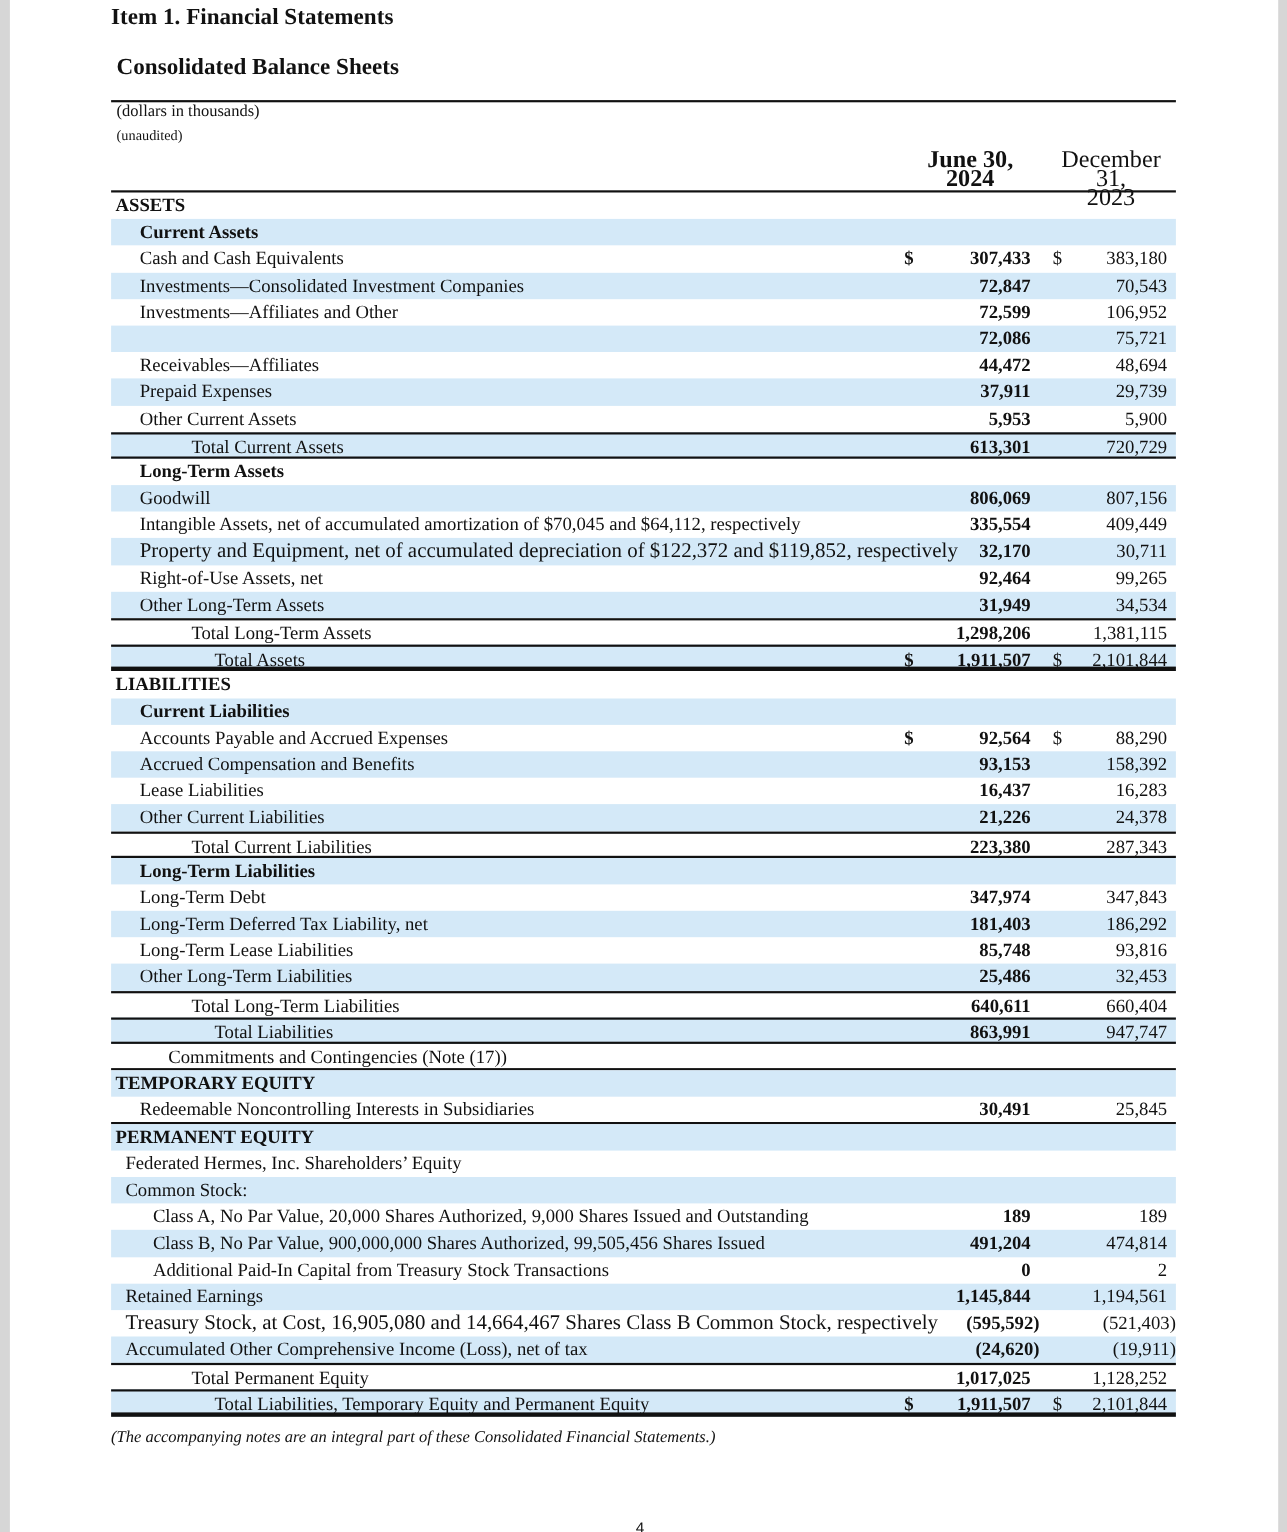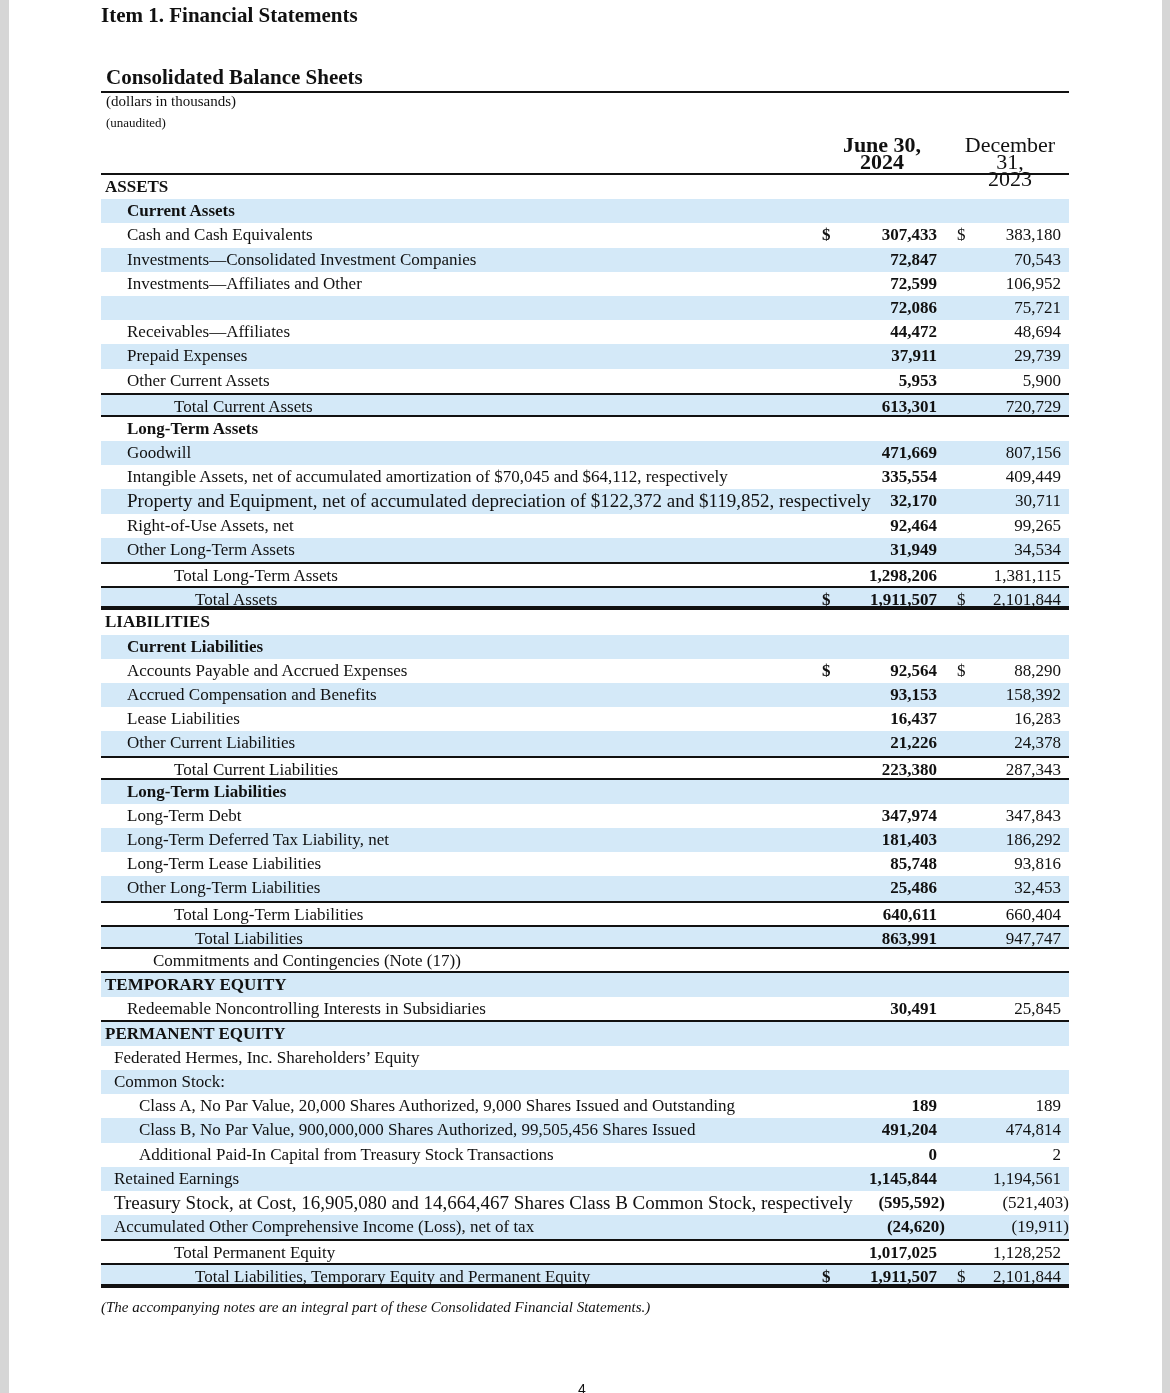--- a/index.html
+++ b/index.html
@@ -9,21 +9,21 @@
     font-family:"Liberation Serif", "DejaVu Serif", serif;
     color:#111;
   }
   .leftbar { position:absolute; left:0; top:0; width:9px; height:1393px; background:#d6d6d6; }
   .rightbar { position:absolute; left:1162px; top:0; width:8px; height:1393px; background:#d6d6d6; }
   .page-title {
     position:absolute; left:101px; top:3px;
     font-size:21px; font-weight:bold; letter-spacing:0;
   }
   .doc-title {
-    position:absolute; left:106px; top:65px;
+    position:absolute; left:106px; top:48px;
     font-size:21px; font-weight:bold;
   }
   .title-rule { position:absolute; left:101px; top:91px; width:968px; height:2px; background:#111; }
   .sub1 { position:absolute; left:106px; top:93px; font-size:15px; }
   .sub2 { position:absolute; left:106px; top:115px; font-size:13px; }
   .colhead {
     position:absolute; top:136px; font-size:22px; text-align:center; line-height:17px;
   }
   .colhead.c1 { left:842px; width:80px; font-weight:bold; }
   .colhead.c2 { left:950px; width:120px; }
@@ -119,21 +119,21 @@
     <div class="row shade bt bb">
       <span class="lbl i4">Total Current Assets</span>
       <span class="v1">613,301</span>
       <span class="v2">720,729</span>
     </div>
     <div class="row">
       <span class="lbl i1 b">Long-Term Assets</span>
     </div>
     <div class="row shade">
       <span class="lbl i1">Goodwill</span>
-      <span class="v1">471,669</span>
+      <span class="v1">806,069</span>
       <span class="v2">807,156</span>
     </div>
     <div class="row">
       <span class="lbl i1">Intangible Assets, net of accumulated amortization of $70,045 and $64,112, respectively</span>
       <span class="v1">335,554</span>
       <span class="v2">409,449</span>
     </div>
     <div class="row shade">
       <span class="lbl i1 sm">Property and Equipment, net of accumulated depreciation of $122,372 and $119,852, respectively</span>
       <span class="v1">32,170</span>

